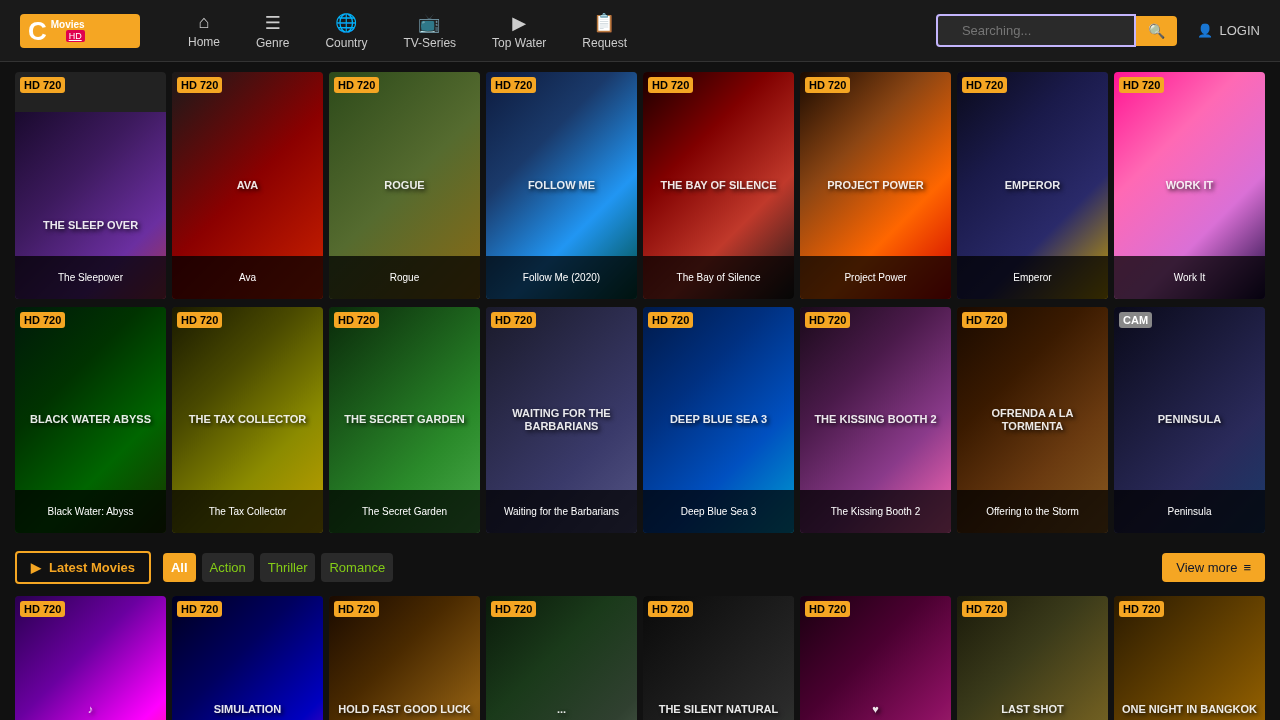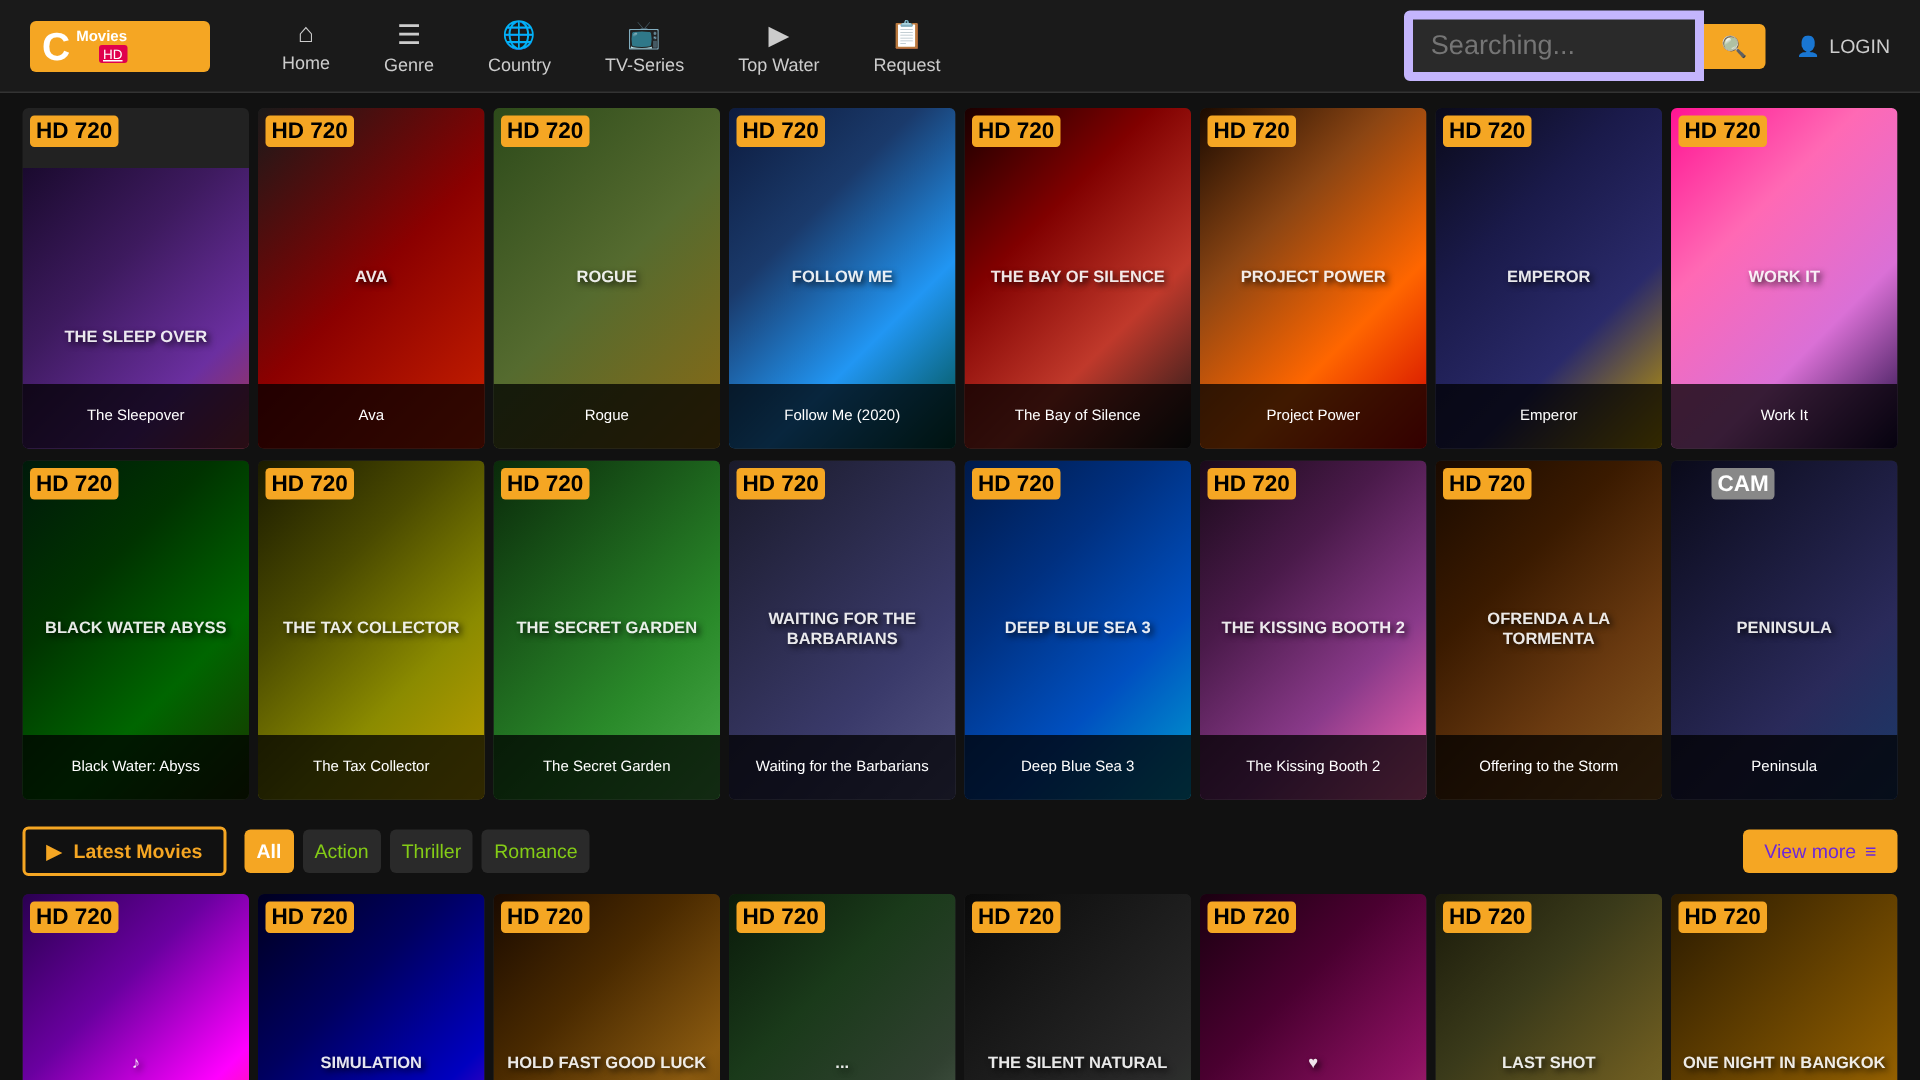--- a/index.html
+++ b/index.html
@@ -69,25 +69,25 @@
     }
     .nav-icon { font-size: 18px; }
     .search-area {
       display: flex;
       align-items: center;
       margin-left: auto;
       margin-right: 20px;
     }
     .search-input {
       background: #2a2a2a;
-      border: 6px solid #c4b5fd;
+      border: 2px solid #c4b5fd;
       color: #ccc;
-      padding: 7px 12px;
+      padding: 7px 24px;
       border-radius: 4px 0 0 4px;
-      font-size: 18px;
+      font-size: 13px;
       width: 200px;
       outline: none;
     }
     .search-btn {
       background: #f5a623;
       border: none;
       padding: 7px 12px;
       border-radius: 0 4px 4px 0;
       cursor: pointer;
       color: #fff;
@@ -121,29 +121,28 @@
       cursor: pointer;
       aspect-ratio: 2/3;
       background: #222;
     }
     .movie-badge {
       position: absolute;
       top: 5px;
       left: 5px;
       background: #f5a623;
       color: #000;
-      font-size: 15px;
+      font-size: 11px;
       font-weight: 700;
       padding: 2px 4px;
       border-radius: 3px;
     }
     .movie-badge.cam {
       background: #888;
       color: #fff;
-      margin-left: 22px;
     }
     .movie-title {
       position: absolute;
       bottom: 0;
       left: 0;
       right: 0;
       background: rgba(0,0,0,0.75);
       color: #fff;
       font-size: 10px;
       padding: 16px 5px;
@@ -204,21 +203,21 @@
       padding: 7px 8px;
       border-radius: 4px;
       border: none;
       font-size: 13px;
       cursor: pointer;
     }
     .filter-tab.active { background: #f5a623; color: #fff; font-weight: 700; }
     .filter-tab:not(.active) { background: #2a2a2a; color: #84cc16; }
     .view-more-btn {
       background: #f5a623;
-      color: #6d28d9;
+      color: #0f172a;
       border: none;
       padding: 7px 14px;
       border-radius: 4px;
       font-size: 13px;
       cursor: pointer;
       display: flex;
       align-items: center;
       gap: 6px;
     }
     .bottom-movies-grid {

